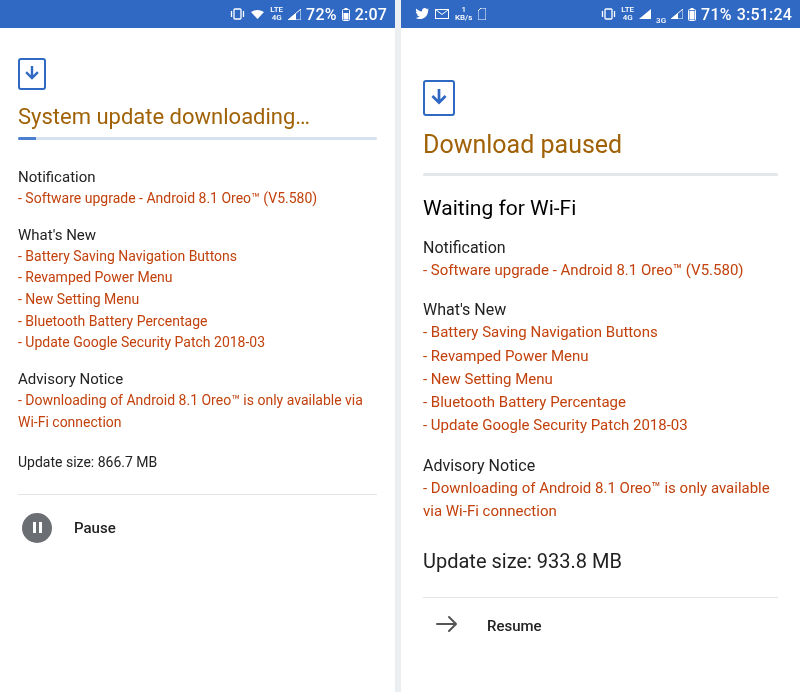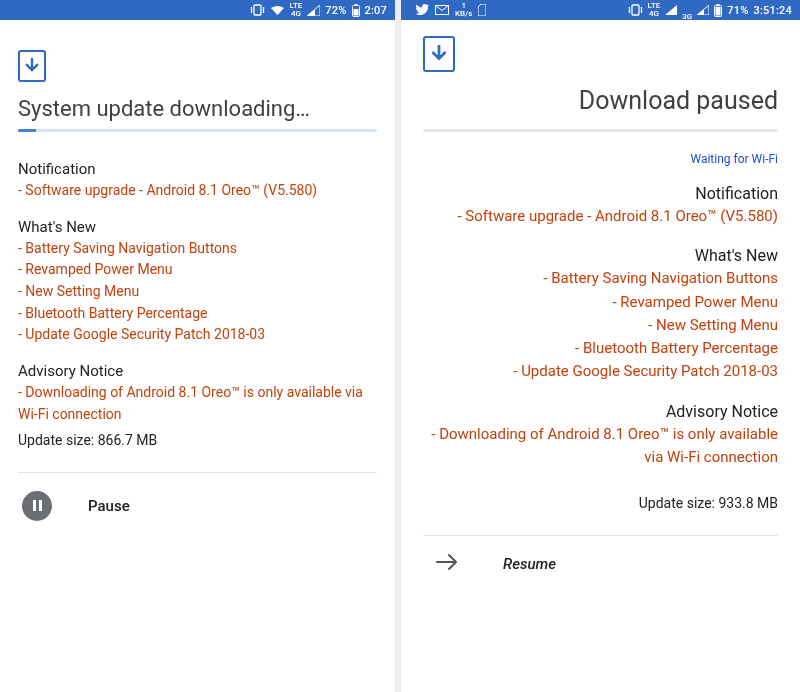--- a/index.html
+++ b/index.html
@@ -19,21 +19,21 @@
     flex-direction: column;
     position: relative;
   }
   .phone.left { flex: 0 0 395px; }
   .phone.right { flex: 1; }
 
   
   .status-bar {
     background: #2f69c3;
     color: #fff;
-    height: 20px;
+    height: 28px;
     display: flex;
     align-items: center;
     justify-content: flex-end;
     padding: 0 8px;
     font-size: 12px;
     font-weight: 500;
     gap: 6px;
   }
   .status-bar .sb-left {
     display: flex;
@@ -41,101 +41,101 @@
     gap: 6px;
     margin-right: auto;
     padding-left: 6px;
   }
   .status-bar .sb-right {
     display: flex;
     align-items: center;
     gap: 5px;
   }
   .sb-icon { display:inline-flex; align-items:center; justify-content:center; }
-  .sb-text { font-size: 11px; letter-spacing: 0.2px; }
+  .sb-text { font-size: 16px; letter-spacing: 0.2px; }
   .sb-sup { font-size: 8px; line-height: 8px; white-space: pre; }
   .sb-col { display:flex; flex-direction:column; align-items:center; line-height: 8px; }
 
   
   .content {
     padding: 30px 18px 0 18px;
     flex: 1;
     overflow: hidden;
     font-size: 14px;
     color: #222;
   }
-  .right .content { padding: 16px 22px 0 22px; font-size: 15px; text-align: right; }
+  .right .content { padding: 52px 22px 0 22px; font-size: 15px; }
 
   .dl-icon-wrap { margin-bottom: 14px; }
   .dl-icon {
     width: 28px; height: 32px;
     border: 2px solid #2f69c3;
     border-radius: 3px;
     display:flex; align-items:center; justify-content:center;
     position: relative;
   }
   .dl-icon svg { display:block; }
 
   h1.title {
     font-size: 22px;
     font-weight: 400;
-    color: #404040;
+    color: #a16207;
     margin-bottom: 8px;
   }
   .right h1.title { font-size: 25px; margin-bottom: 14px; }
 
   .progress {
     height: 3px;
     background: #d8e1ef;
     border-radius: 2px;
     overflow: hidden;
     margin-bottom: 28px;
   }
   .progress .bar {
     height: 100%;
     background: #4b7fd0;
     width: 5%;
   }
   .right .progress { background: #e3e6ea; margin-bottom: 20px; }
   .right .progress .bar { width: 0%; }
 
   .wait-msg {
-    color: #1d4ed8;
-    font-size: 12px;
+    color: #000000;
+    font-size: 21px;
     margin-bottom: 4px;
   }
 
   .section-h {
     font-weight: 400;
     font-size: 15px;
     margin-top: 16px;
     margin-bottom: 2px;
   }
   .right .section-h { font-size: 16px; margin-top: 18px; }
   .left .section-h:first-of-type { margin-top: 0; }
 
   .line { font-size: 14px; color: #c2410c; line-height: 1.55; }
   .right .line { font-size: 15px; }
 
-  .update-size { margin-top: 6px; font-size: 14px; }
-  .right .update-size { font-size: 14px; margin-top: 26px; }
+  .update-size { margin-top: 20px; font-size: 14px; }
+  .right .update-size { font-size: 20px; margin-top: 26px; }
 
   .divider {
     border: none;
     border-top: 1px solid #e2e4e7;
     margin-top: 24px;
   }
 
   .action-row {
     display: flex;
     align-items: center;
-    gap: 36px;
+    gap: 22px;
     padding: 18px 0 18px 4px;
   }
-  .right .action-row { padding: 16px 0 16px 12px; gap: 44px; font-style: italic; }
+  .right .action-row { padding: 16px 0 16px 12px; gap: 28px; }
   .action-label { font-size: 15px; font-weight: 500; color: #222; }
 
   .pause-btn {
     width: 30px; height: 30px;
     border-radius: 50%;
     background: #6b6e72;
     display:flex; align-items:center; justify-content:center;
   }
   .pause-btn span {
     display:inline-block; width:3px; height:11px; background:#fff; margin:0 1.5px;

